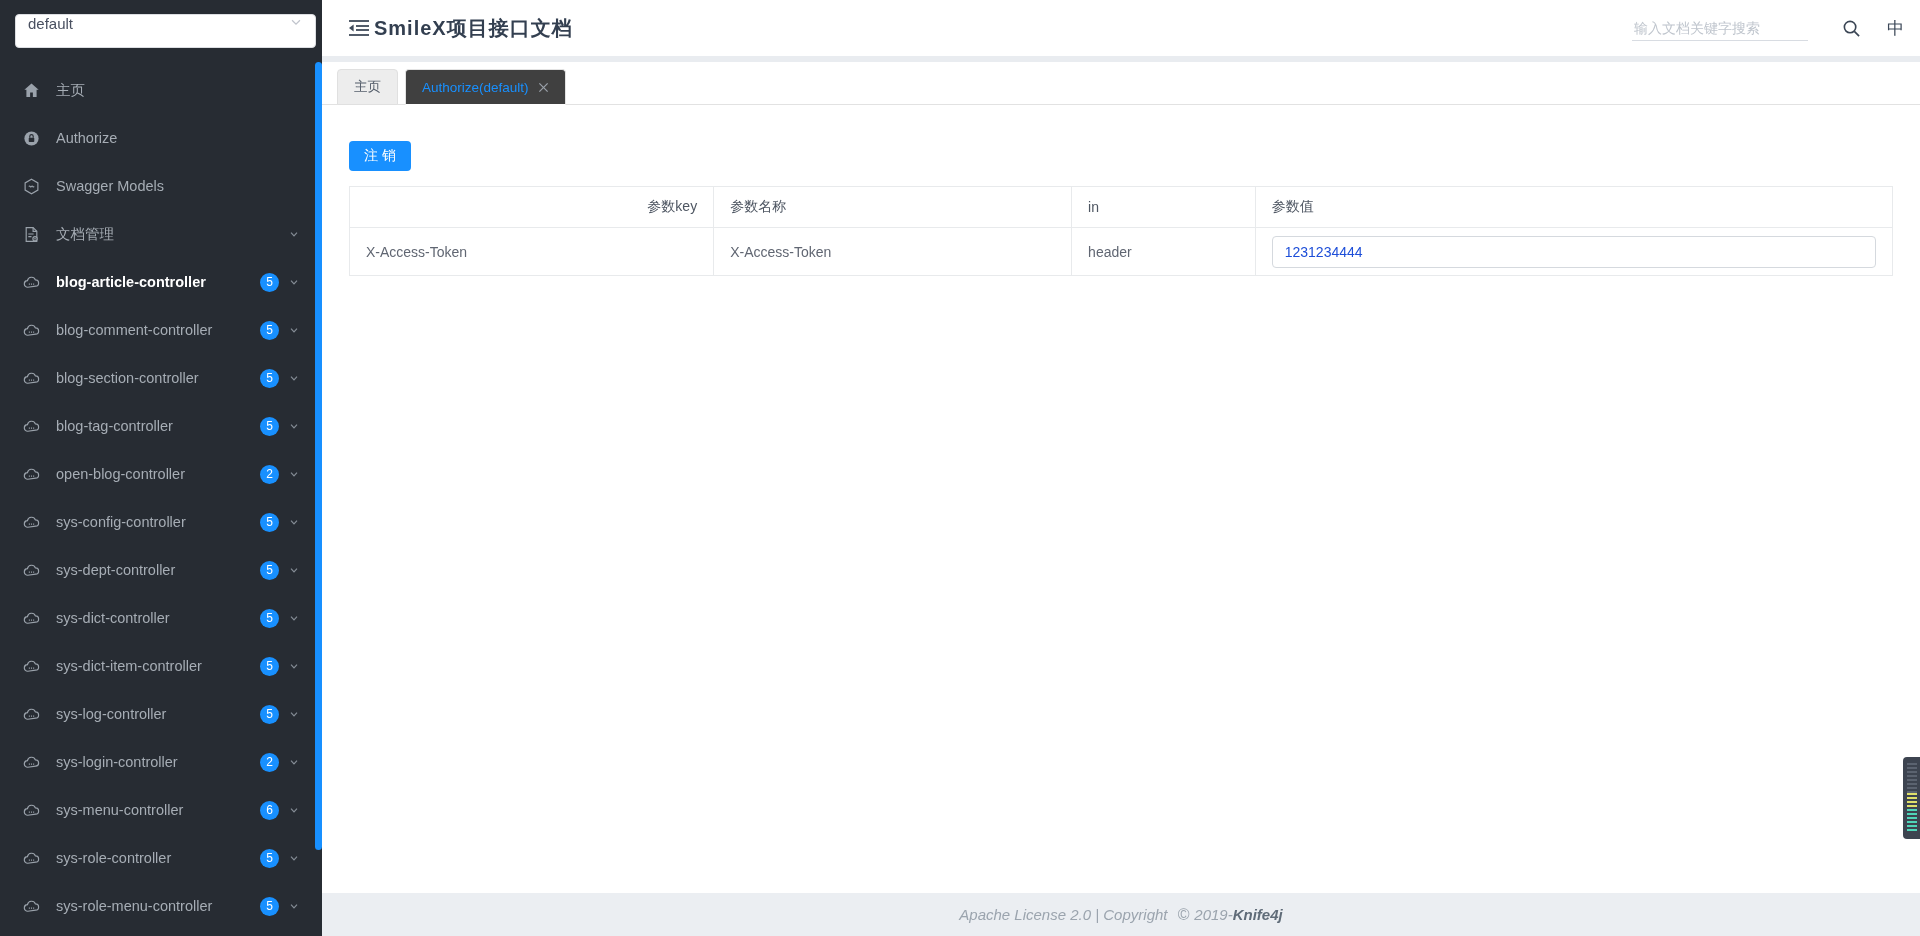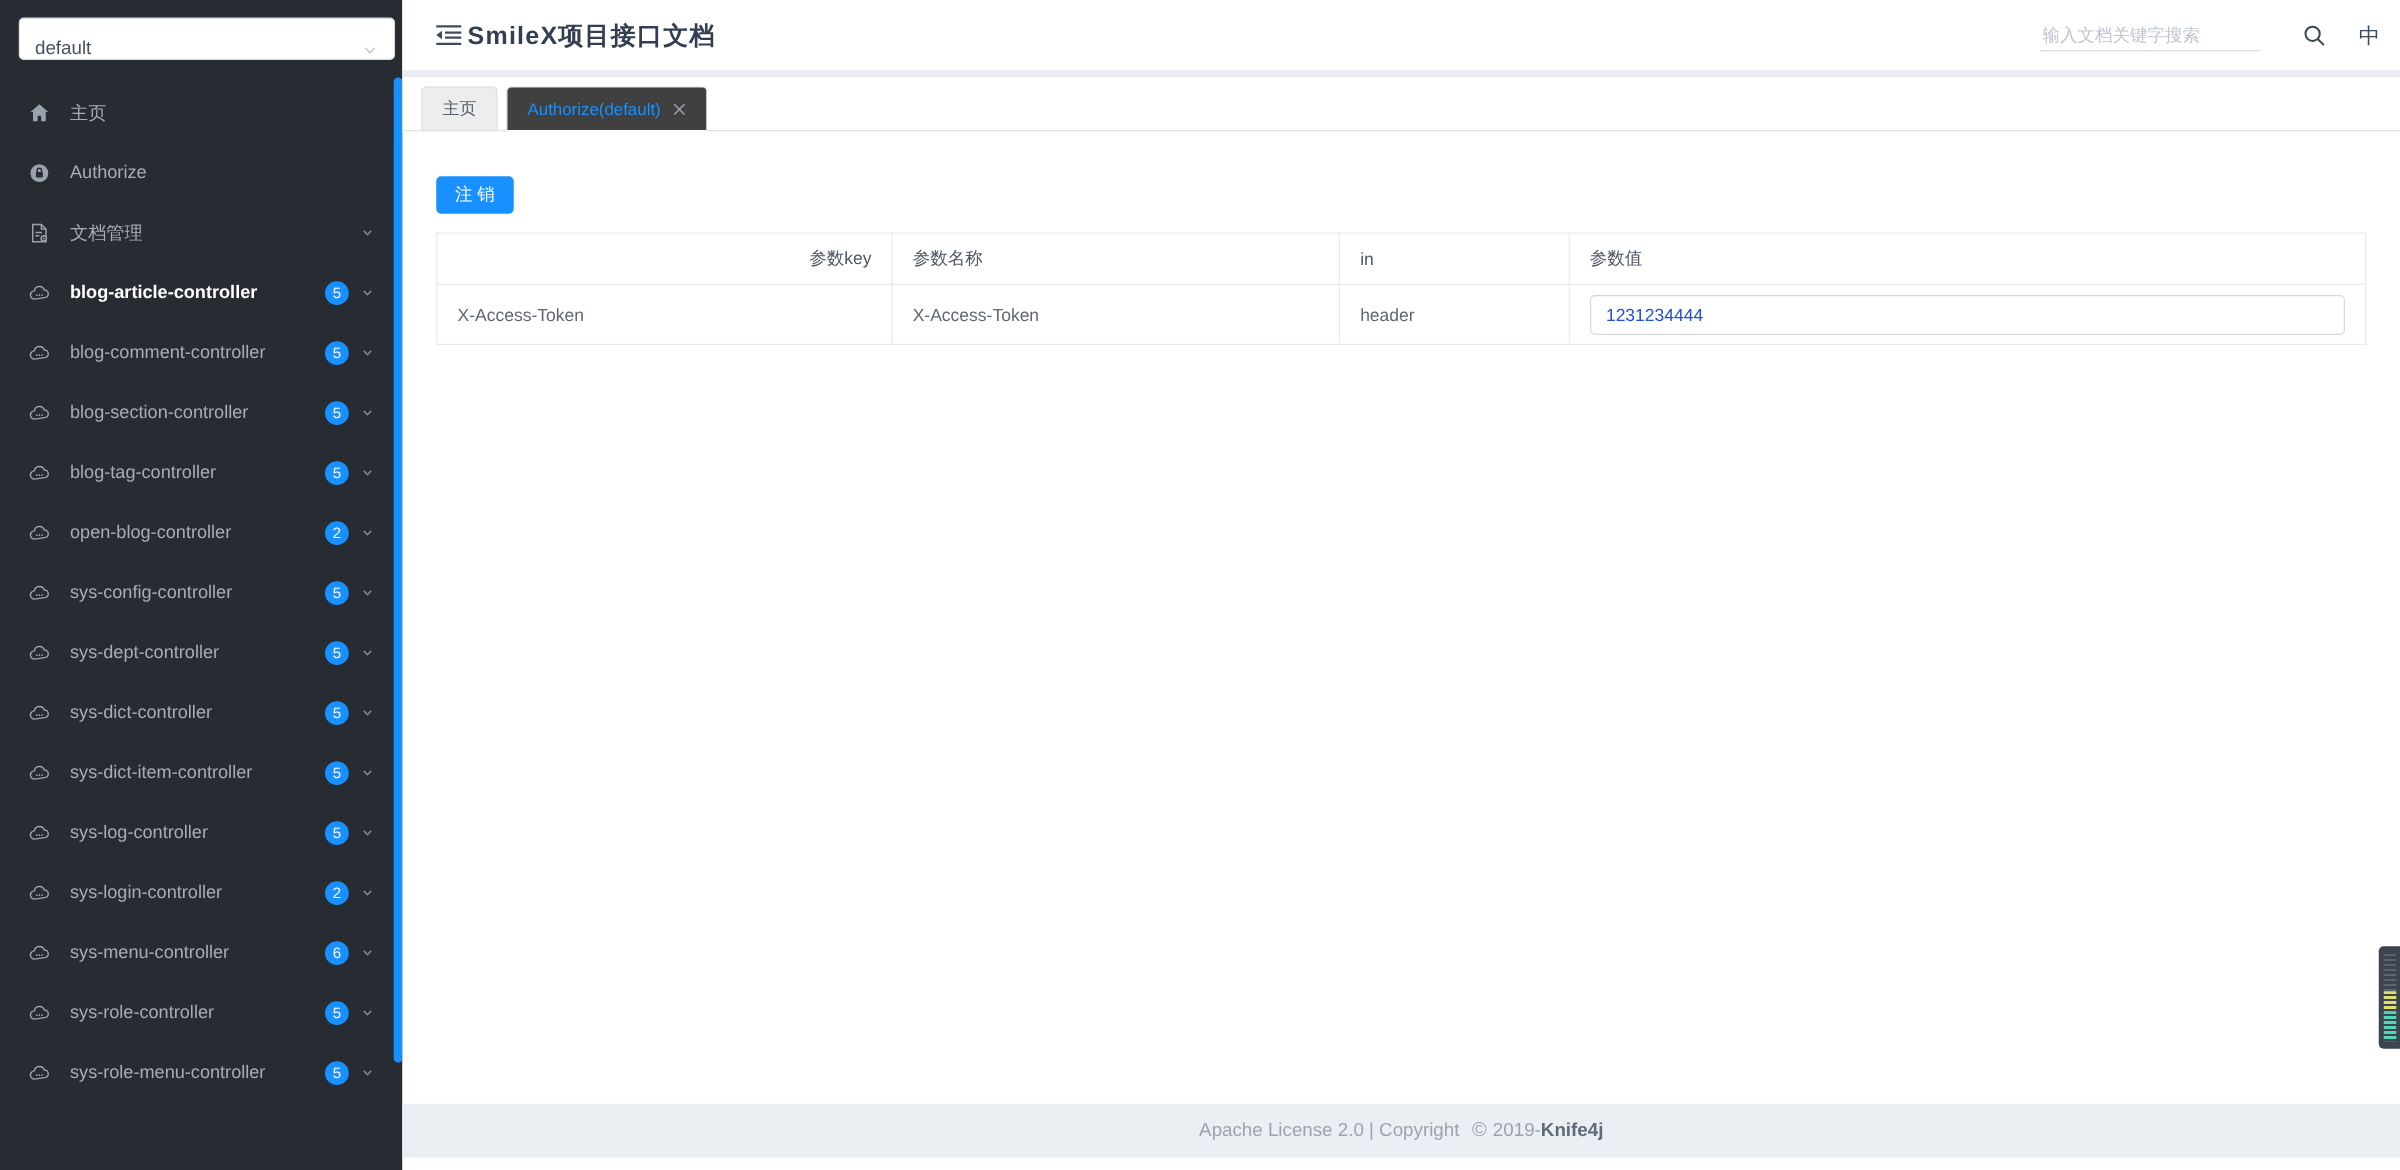--- a/index.html
+++ b/index.html
@@ -3,21 +3,21 @@
 <meta charset="utf-8">
 <style>
   * { margin:0; padding:0; box-sizing:border-box; }
   html,body { width:1920px; height:936px; overflow:hidden; }
   body { font-family:"Liberation Sans","DejaVu Sans",sans-serif; background:#fff; }
   #app { position:relative; width:1920px; height:936px; }
 
   
   .sidebar { position:absolute; left:0; top:0; width:322px; height:936px; background:#272c33; overflow:hidden; }
   .group-select { position:absolute; left:15px; top:14px; width:301px; height:34px; background:#fff;
-    border:1px solid #dcdee2; border-radius:4px; display:flex; align-items:flex-end; padding:0 12px;
+    border:1px solid #dcdee2; border-radius:4px; display:flex; align-items:flex-start; padding:0 12px;
     font-size:15px; color:#495060; cursor:pointer; }
   .group-select .caret { margin-left:auto; color:#c0c4cc; display:flex; }
   .menu { position:absolute; top:66px; left:0; right:0; }
   .menu-item { height:48px; display:flex; align-items:center; padding:0 22px 0 23px;
     color:#a6adb5; font-size:14.5px; cursor:pointer; }
   .menu-item.active { color:#ffffff; font-weight:bold; }
   .menu-item .mi-icon { width:17px; height:17px; margin-right:16px; flex:none; display:flex; align-items:center; color:#9aa2ab; }
   .menu-item .mi-icon svg { width:17px; height:17px; }
   .menu-item .mi-label { flex:1; white-space:nowrap; overflow:hidden; }
   .menu-item .badge { flex:none; min-width:19px; height:19px; border-radius:10px; background:var(--primary);
@@ -52,22 +52,22 @@
   .param-table { width:100%; margin-top:15px; border-collapse:collapse; }
   .param-table th, .param-table td { border:1px solid #e8eaec; text-align:left; padding:0 16px; font-size:14px; }
   .param-table th { height:41px; color:#4e5662; font-weight:normal; background:#fff; }
   .param-table td { height:48px; color:#606672; }
   .param-table .col-key { width:23.6%;text-align:right; } .param-table .col-name { width:23.2%; }
   .param-table .col-in { width:11.9%; } .param-table .col-value { width:41.3%;font-family:Liberation Serif, serif; }
   .value-cell { padding:0 12px 0 10px; }
   .value-input { width:100%; height:32px; border:1px solid #d5d9de; border-radius:4px; padding:0 12px;
     font-size:14px; color:#1d4ed8; outline:none; font-family:inherit; }
 
-  .footer { position:absolute; left:0; bottom:10px; width:100%; height:43px; background:#ebeef2;
-    display:flex; align-items:center; justify-content:center; font-size:15px; color:#9ba4ae; }
+  .footer { position:absolute; left:0; bottom:0; width:100%; height:43px; background:#ebeef2;
+    display:flex; align-items:center; justify-content:center; font-size:15px; color:#9ba4ae;font-style:italic; }
   .footer .copy-sym { margin:0 5px; font-size:16px; }
   .footer .lic { margin-right:5px; }
   .footer .brand { color:#5f6b78; font-weight:bold; }
 
   .ext-widget { position:absolute; right:0; top:757px; width:17px; height:82px; background:#3d4450;
     border-radius:4px 0 0 4px; padding:6px 3px 6px 4px; display:flex; flex-direction:column; }
   .ext-widget .stripes-gray { height:30px; background:repeating-linear-gradient(to bottom,#5b6370 0 2px,transparent 2px 4px); }
   .ext-widget .stripes-yellow { height:16px; background:repeating-linear-gradient(to bottom,#dfe06a 0 2px,transparent 2px 4px); }
   .ext-widget .stripes-teal { height:24px; background:repeating-linear-gradient(to bottom,#4fd6b9 0 2px,transparent 2px 4px); }
 </style>
@@ -96,20 +96,29 @@
         </div>
         <div class="menu-item">
           <span class="mi-icon">
             <svg viewBox="0 0 16 16">
               <circle cx="8" cy="8" r="6.7" fill="currentColor"></circle>
               <rect x="5.4" y="7.2" width="5.2" height="4" rx="0.7" fill="#272c33"></rect>
               <path d="M6.4 7.2V5.9a1.6 1.6 0 0 1 3.2 0v1.3" fill="none" stroke="#272c33" stroke-width="1.1"></path>
             </svg>
           </span>
           <span class="mi-label">Authorize</span>
+        </div>
+        <div class="menu-item">
+          <span class="mi-icon">
+            <svg viewBox="0 0 16 16" fill="none" stroke="currentColor" stroke-width="1.1">
+              <path d="M8 1.2 14 4.6v6.8L8 14.8 2 11.4V4.6z"></path>
+              <path d="M5.5 8c1-1.6 1.6 1.6 2.5 0s1.5 1.6 2.5 0"></path>
+            </svg>
+          </span>
+          <span class="mi-label">Swagger Models</span>
         </div>
         <div class="menu-item">
           <span class="mi-icon">
             <svg viewBox="0 0 16 16" fill="none" stroke="currentColor" stroke-width="1.1">
               <path d="M3 1.5h6.5l3.5 3.5v9.5H3z"></path>
               <path d="M9.5 1.5V5H13"></path>
               <path d="M5 7.5h5M5 10h3"></path>
               <circle cx="11.3" cy="12" r="2" fill="#272c33"></circle>
               <circle cx="11.3" cy="12" r="0.8" fill="currentColor" stroke="none"></circle>
             </svg>

